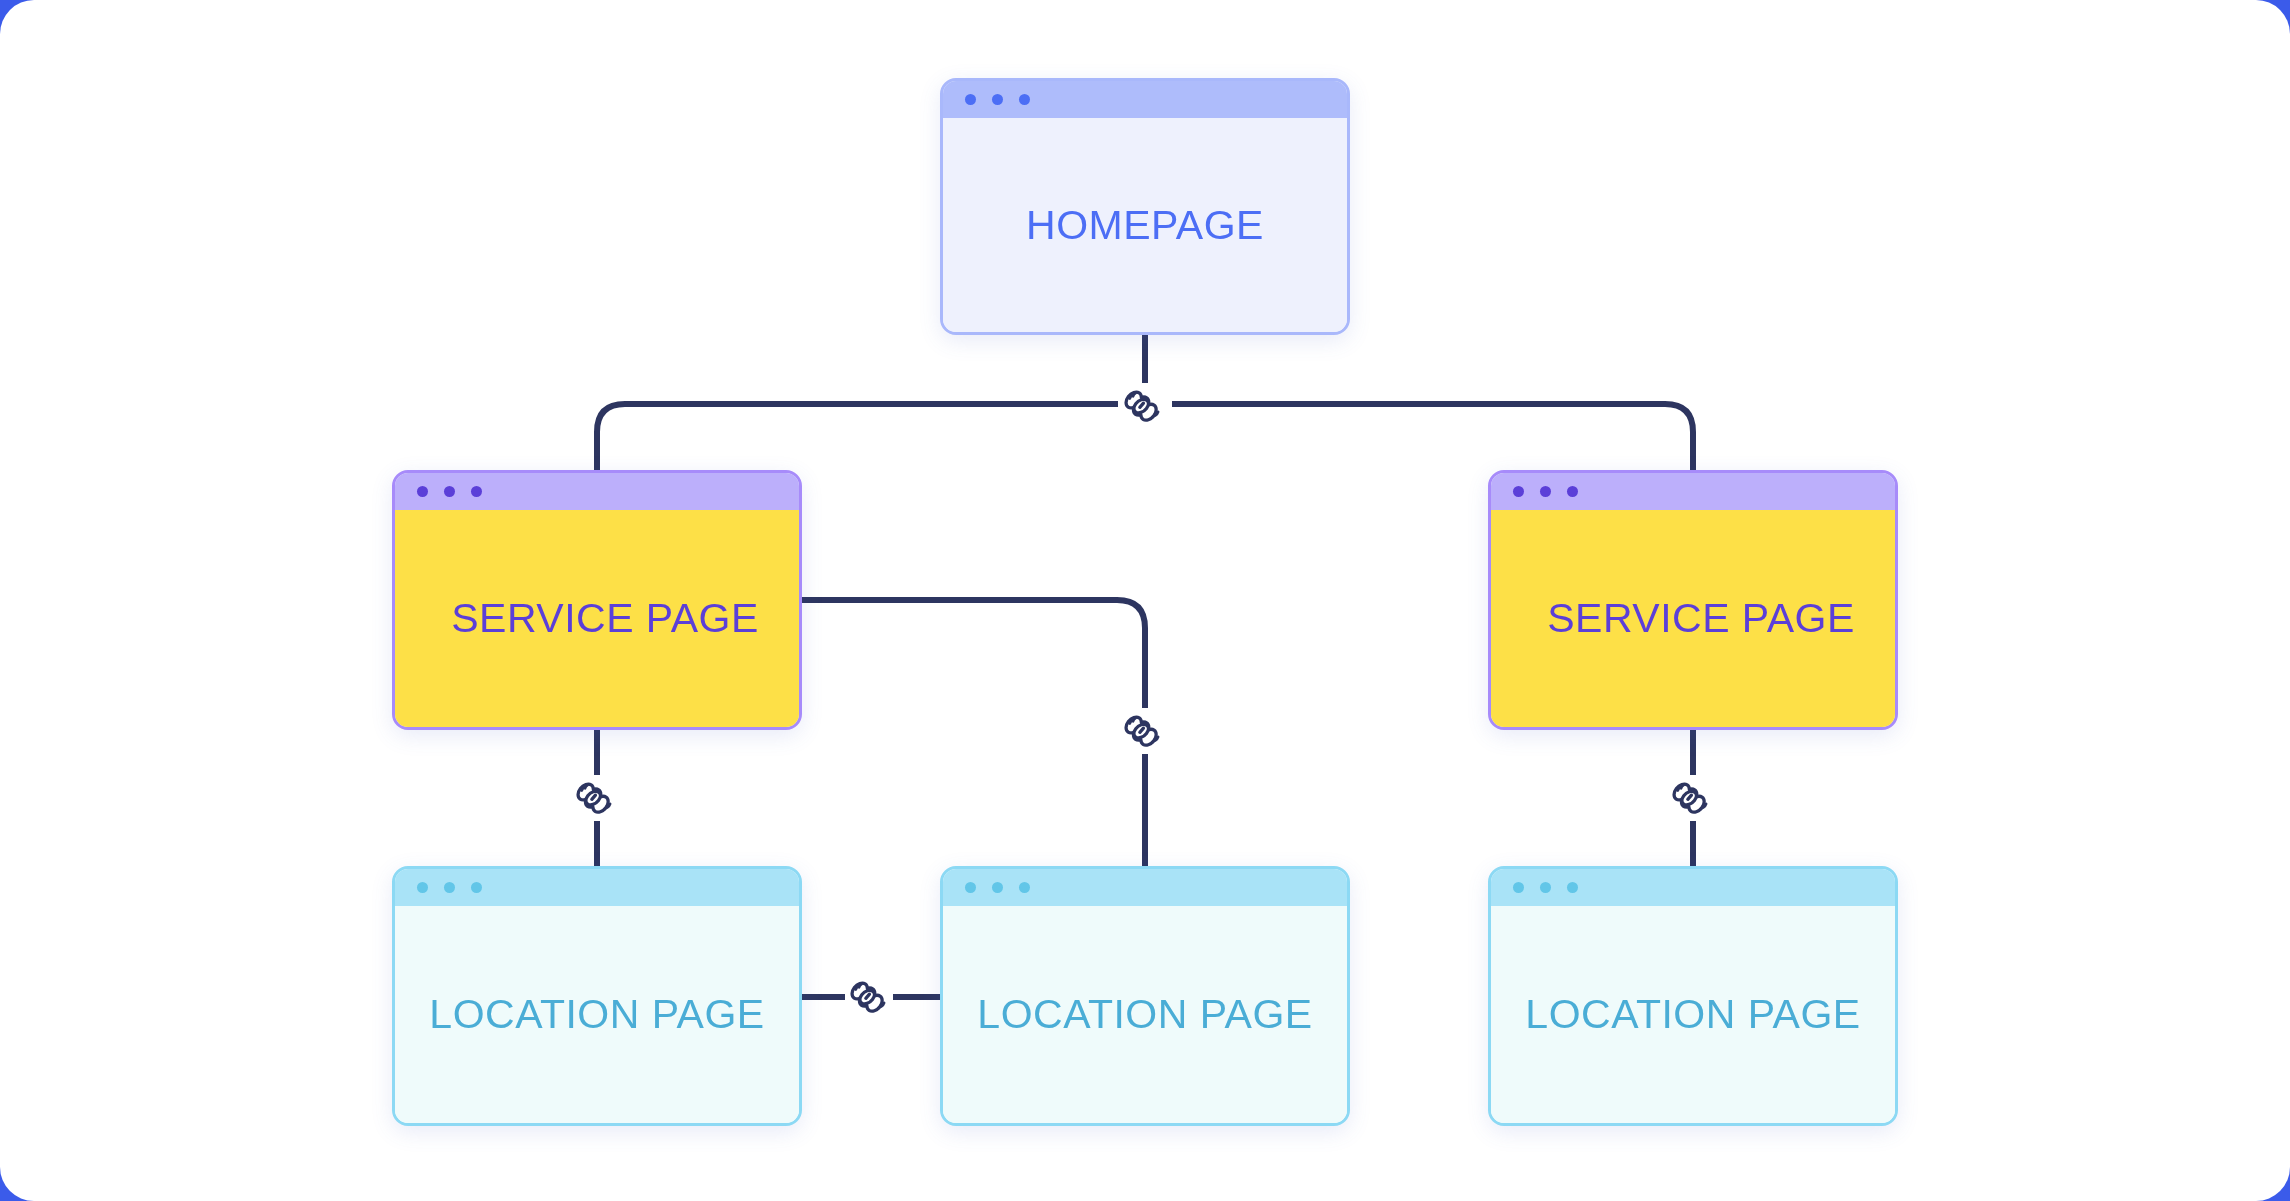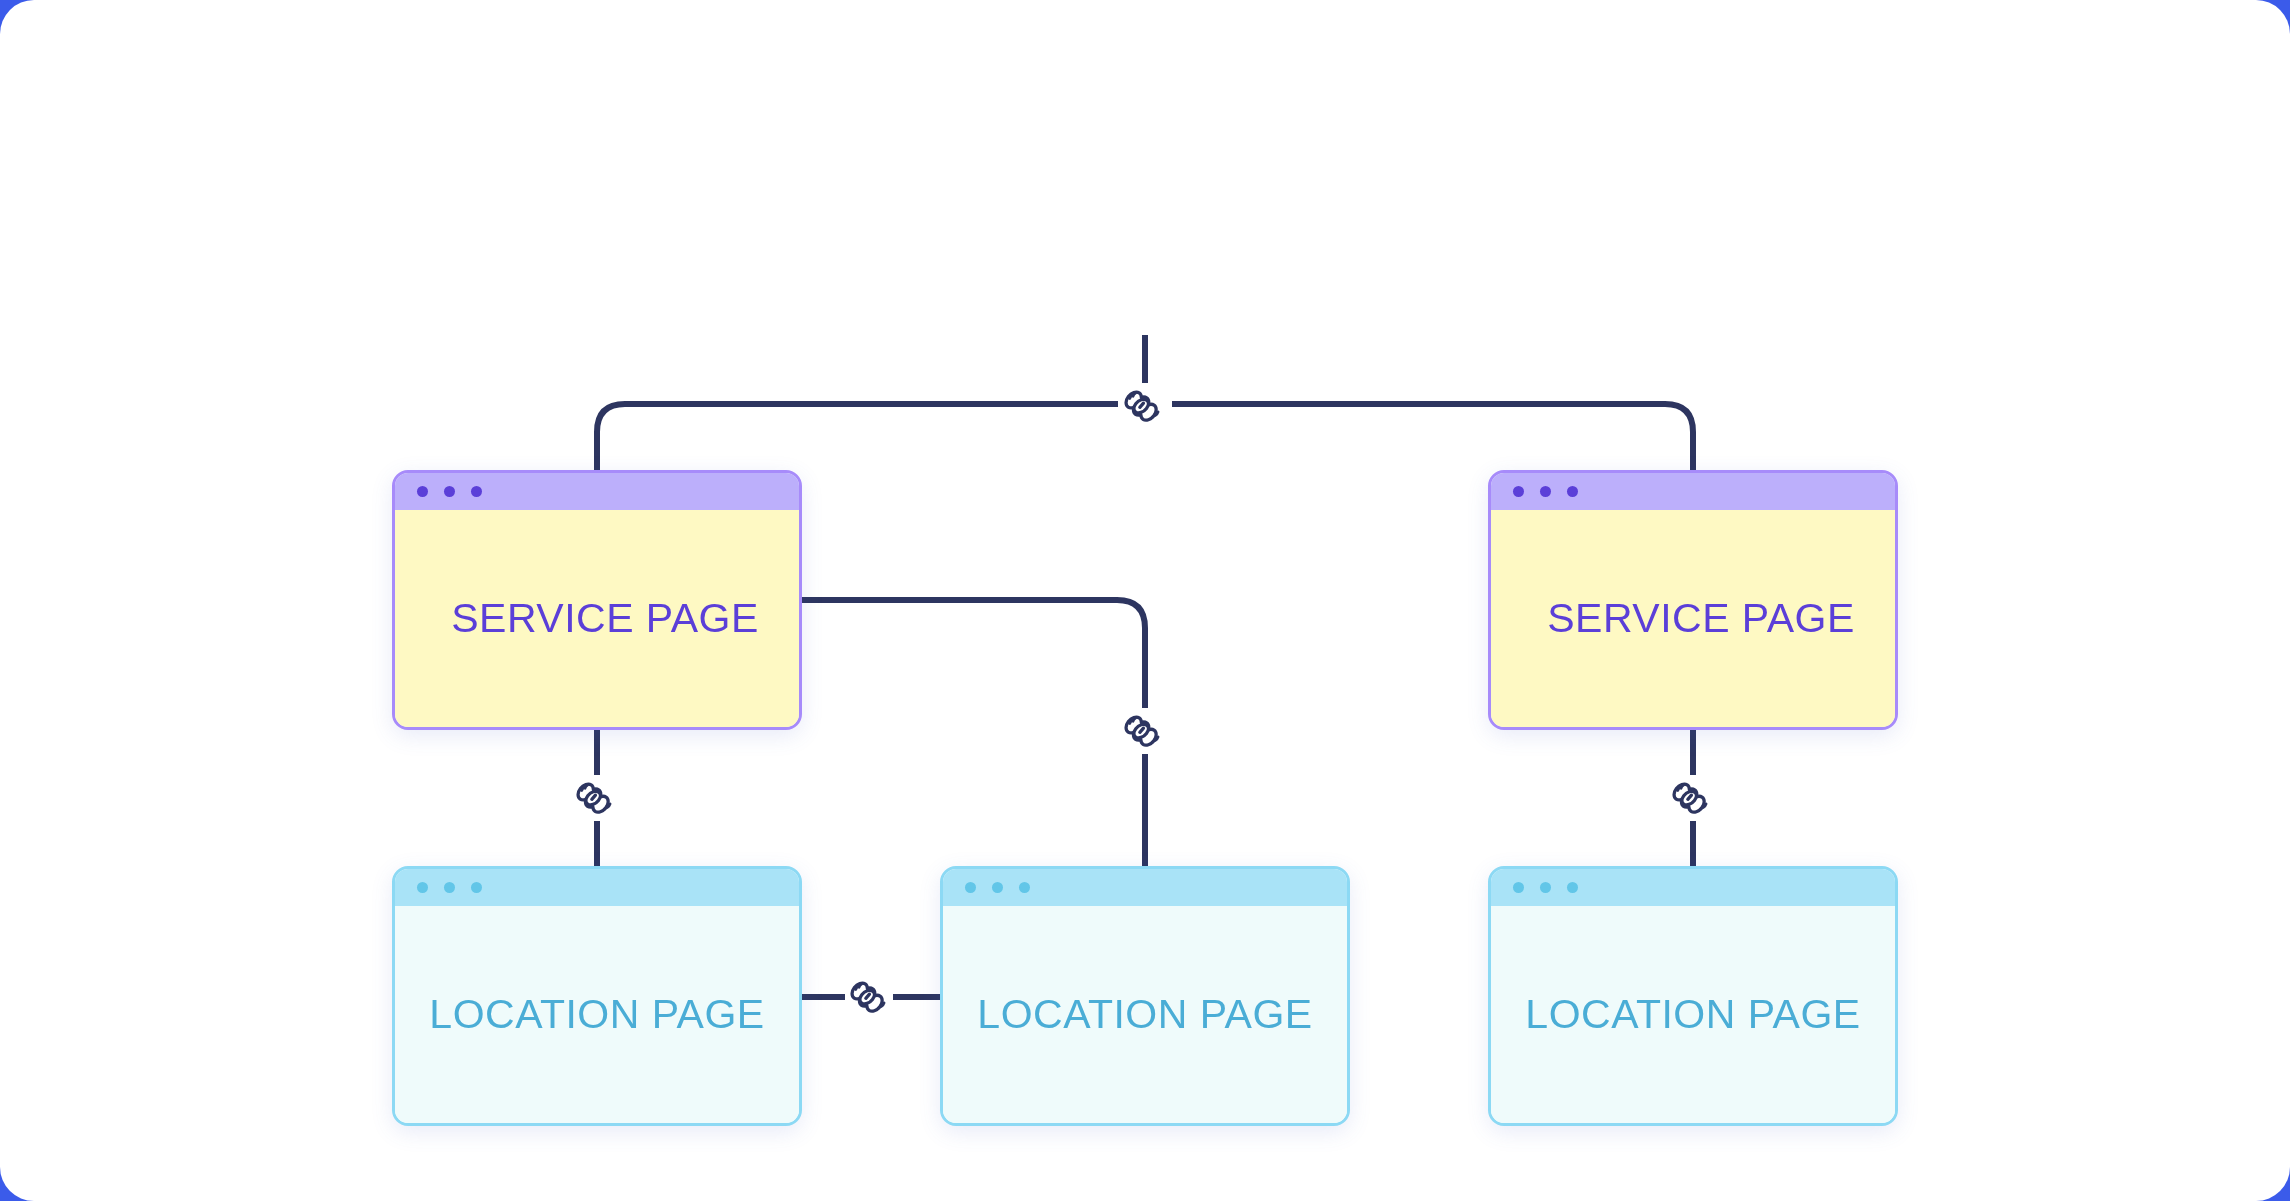--- a/index.html
+++ b/index.html
@@ -72,21 +72,21 @@
   .theme-homepage             { border-color: #a9b8fb; background: #eef1fd; }
   .theme-homepage .card-titlebar { background: #aebcfb; }
   .theme-homepage .dot        { background: #4c6ef5; }
   .theme-homepage .card-body  { background: #eef1fd; }
   .theme-homepage .card-label { color: #4c6ef5; }
 
   
   .theme-service              { border-color: #a78bfa; background: #f1eefd; }
   .theme-service .card-titlebar { background: #bcaffb; }
   .theme-service .dot         { background: #5b3fd8; }
-  .theme-service .card-body   { background: #fef9c3; padding-left: 16px; }
+  .theme-service .card-body   { background: #fde047; padding-left: 16px; }
   .theme-service .card-label  { color: #5b3fd8; }
 
   
   .theme-location             { border-color: #8cd9f4; background: #effbfb; }
   .theme-location .card-titlebar { background: #a9e3f7; }
   .theme-location .dot        { background: #62c6e8; }
   .theme-location .card-body  { background: #effbfb; justify-content: center; }
   .theme-location .card-label { color: #4aadd6; }
 
   
@@ -154,20 +154,30 @@
     <svg class="link-icon" style="left:1122px; top:708px;" viewBox="0 0 48 48">
       <use href="#sym-chain-link"></use>
     </svg>
     <svg class="link-icon" style="left:1670px; top:775px;" viewBox="0 0 48 48">
       <use href="#sym-chain-link"></use>
     </svg>
     <svg class="link-icon" style="left:848px; top:974px;" viewBox="0 0 48 48">
       <use href="#sym-chain-link"></use>
     </svg>
 
+    <div class="node-card theme-homepage" style="left:940px; top:78px; width:410px; height:257px;">
+      <div class="card-titlebar">
+        <span class="dot"></span>
+        <span class="dot"></span>
+        <span class="dot"></span>
+      </div>
+      <div class="card-body">
+        <span class="card-label">HOMEPAGE</span>
+      </div>
+    </div>
 
     <div class="node-card theme-service" style="left:392px; top:470px; width:410px; height:260px;">
       <div class="card-titlebar">
         <span class="dot"></span>
         <span class="dot"></span>
         <span class="dot"></span>
       </div>
       <div class="card-body">
         <span class="card-label">SERVICE PAGE</span>
       </div>

